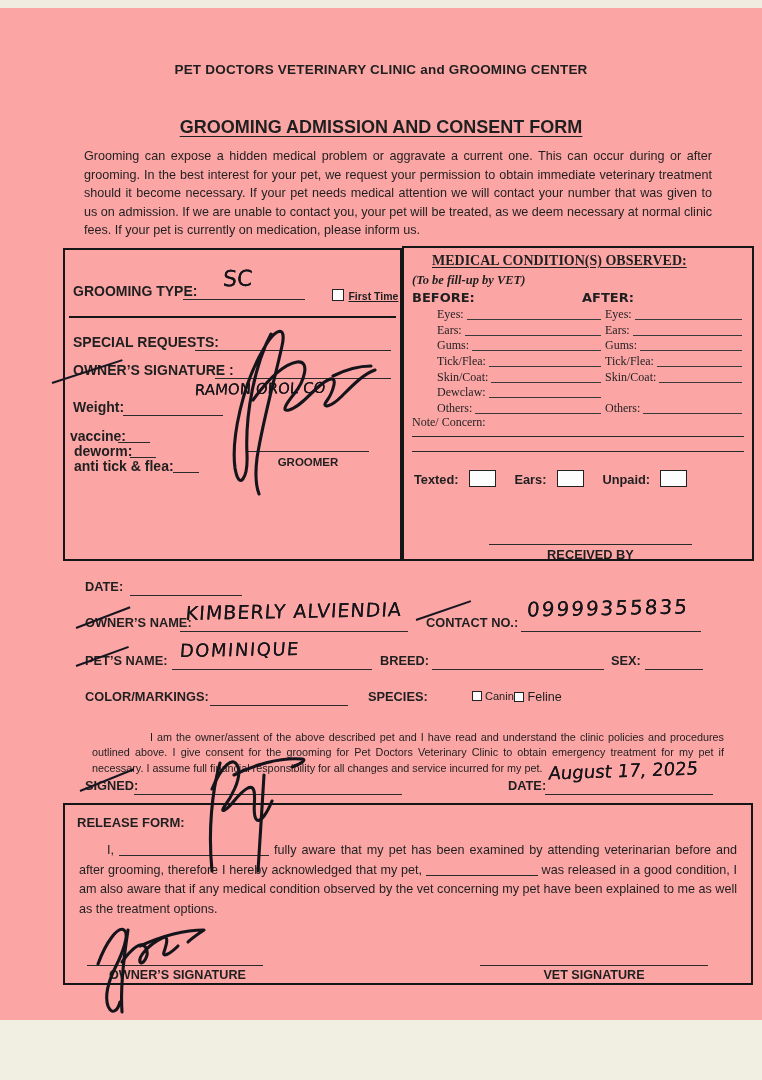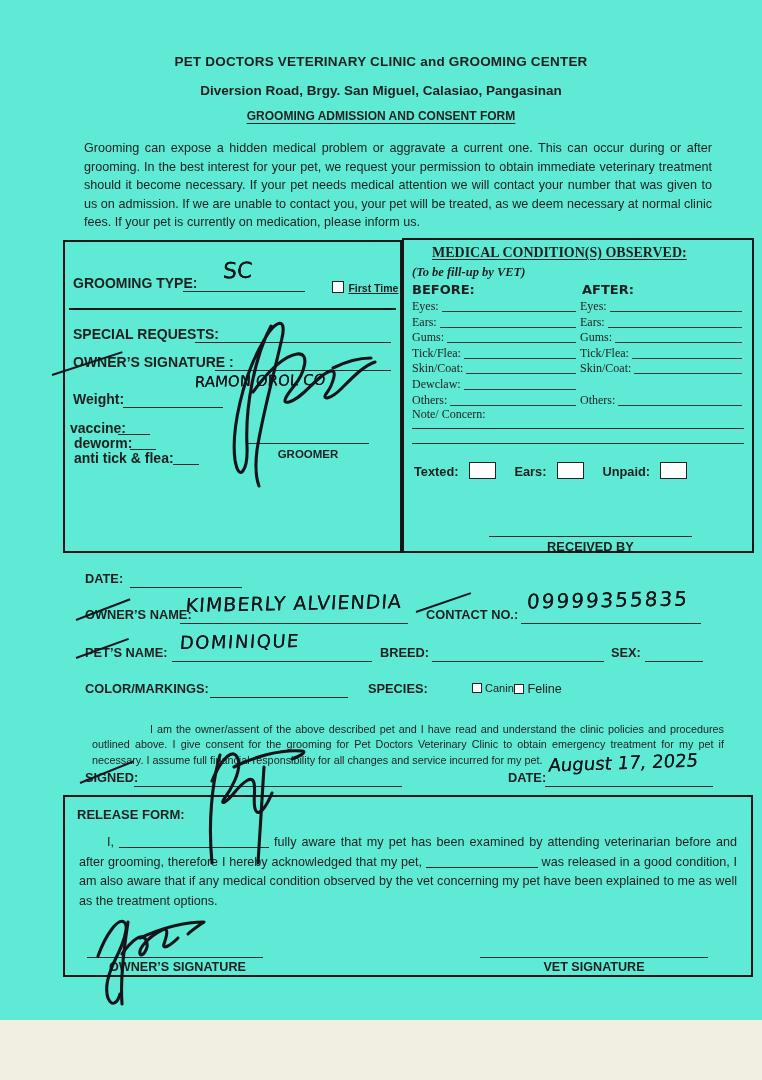--- a/index.html
+++ b/index.html
@@ -3,28 +3,28 @@
 <meta charset="utf-8">
 <style>
   html,body{margin:0;padding:0;}
   body{
     width:762px;height:1080px;position:relative;
     background:#f0ecdf;
     font-family:"Liberation Sans", sans-serif;
     color:#1f1f1f;
     -webkit-font-smoothing:antialiased;
   }
-  .paper{position:absolute;left:0;top:0;width:762px;height:1020px;background:#5eead4;overflow:visible;}
+  .paper{position:absolute;left:0;top:8px;width:762px;height:1020px;background:#fca5a5;overflow:visible;}
   .abs{position:absolute;}
   .b{font-weight:bold;}
   .center{text-align:center;}
   
   .hdr1{left:0;top:54;width:762px;font-size:13.5px;font-weight:bold;letter-spacing:.2px;}
   .hdr2{left:0;top:82;width:762px;font-size:13.5px;font-weight:bold;}
-  .hdr3{left:0;top:108;width:762px;font-size:12px;font-weight:bold;text-decoration:underline;text-underline-offset:3px;}
+  .hdr3{left:0;top:108;width:762px;font-size:18px;font-weight:bold;text-decoration:underline;text-underline-offset:3px;}
   .intro{left:84;top:139;width:628px;font-size:12.6px;line-height:18.6px;text-align:justify;}
   
   .box{border:2px solid #161616;background:transparent;}
   .lbox{left:63px;top:240px;width:335px;height:309px;}
   .rbox{left:402px;top:238px;width:348px;height:311px;}
   .rlbox{left:63px;top:795px;width:686px;height:178px;}
   
   .uline{position:absolute;border-bottom:1.5px solid #2a2a2a;height:0;}
   .thin{border-bottom-width:1px;}
   
@@ -32,21 +32,21 @@
   .sm{font-size:14px;}
   .divider{position:absolute;left:4px;right:4px;top:66px;border-top:2px solid #161616;}
   .cb{display:inline-block;width:10px;height:10px;border:1.5px solid #222;vertical-align:-1px;background:#fdfdfd;}
   .ft-lbl{font-size:10.5px;font-weight:bold;text-decoration:underline;}
   
   .med{font-family:"Liberation Serif", serif;}
   .med-title{font-size:14px;font-weight:bold;text-decoration:underline;text-underline-offset:2px;margin-left:20px;}
   .med-sub{font-size:12.5px;font-weight:bold;font-style:italic;}
   .med-ba{font-family:"DejaVu Sans", sans-serif;font-size:13px;font-weight:bold;}
   .med-rows{position:absolute;left:8px;right:6px;top:59px;}
-  .med-row{display:flex;height:15.6px;align-items:flex-start;}
+  .med-row{display:flex;height:15.6px;align-items:center;margin-left:25px;}
   .med-cell{display:flex;align-items:flex-end;font-size:12px;}
   .med-cell.c1{width:168px;}
   .med-cell.c2{flex:1;}
   .mblank{flex:1;border-bottom:1px solid #3a3a3a;margin:0 4px 2px 3px;height:12px;}
   .paybox{display:inline-block;width:25px;height:15px;border:1.6px solid #222;vertical-align:-3px;background:#fdfdfd;}
   .paylbl{font-size:12.8px;font-weight:bold;}
   
   .hw{font-family:"DejaVu Sans", sans-serif;color:#15151a;transform:skewX(-5deg) rotate(-1deg);display:inline-block;white-space:nowrap;text-shadow:0 0 .5px #15151a;}
   
   .slash{position:absolute;border-top:2px solid #161620;height:0;transform-origin:left center;}
@@ -61,21 +61,20 @@
   .inblank{display:inline-block;border-bottom:1.2px solid #2a2a2a;height:12px;vertical-align:-2px;}
   .rl-siglbl{font-size:12.6px;font-weight:bold;}
   .scan-bottom{position:absolute;left:0;top:1020px;width:762px;height:60px;background:#f1eee2;}
 </style>
 </head>
 <body>
 
 <div class="paper">
 
   <div class="abs hdr1 center" style="left:0;top:54px;">PET DOCTORS VETERINARY CLINIC and GROOMING CENTER</div>
-  <div class="abs hdr2 center" style="left:0;top:83px;">Diversion Road, Brgy. San Miguel, Calasiao, Pangasinan</div>
   <div class="abs hdr3 center" style="left:0;top:109px;">GROOMING ADMISSION AND CONSENT FORM</div>
 
   <div class="abs intro" style="left:84px;top:139px;">Grooming can expose a hidden medical problem or aggravate a current one. This can occur during or after grooming. In the best interest for your pet, we request your permission to obtain immediate veterinary treatment should it become necessary. If your pet needs medical attention we will contact your number that was given to us on admission. If we are unable to contact you, your pet will be treated, as we deem necessary at normal clinic fees. If your pet is currently on medication, please inform us.</div>
 
   <div class="abs box lbox">
     <span class="abs lbl" style="left:8px;top:33px;">GROOMING TYPE:</span>
     <span class="uline" style="left:118px;top:49px;width:122px;"></span>
     <span class="abs hw" style="left:158px;top:16px;font-size:22px;">SC</span>
     <span class="abs" style="left:267px;top:36px;">
       <span class="cb"></span>

